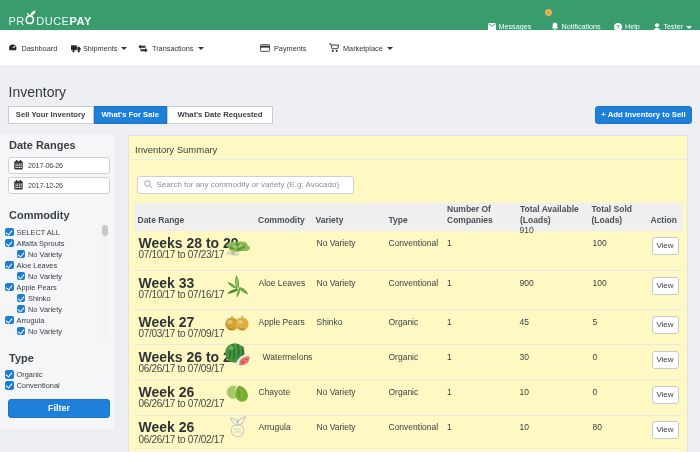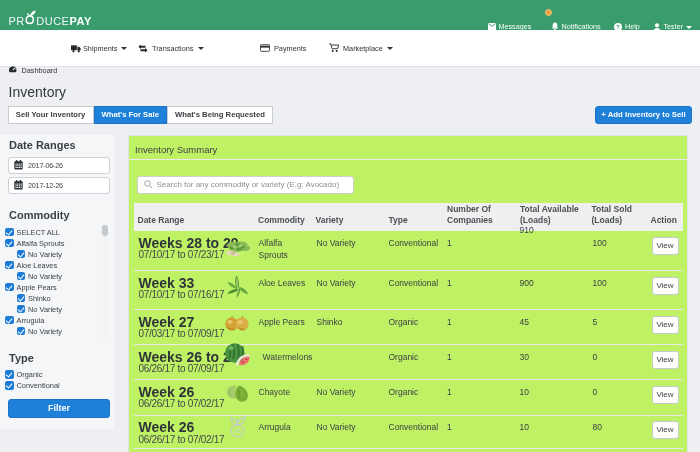--- a/index.html
+++ b/index.html
@@ -20,21 +20,21 @@
 #addbtn { position:absolute; left:595px; top:105.5px; width:97px; height:18px; background:#1e80d8; border:1px solid #1b74c8; border-radius:3px; color:#fff; font-size:7.8px; font-weight:700; text-align:center; line-height:16px; white-space:nowrap; }
 .sidehead { position:absolute; left:9px; color:#3a3f44; font-size:11px; font-weight:700; }
 .dinput { position:absolute; left:8px; width:102px; height:17px; background:#fff; border:1px solid #ced2d6; border-radius:3px; display:flex; align-items:center; color:#3a3f44; font-size:7.2px; letter-spacing:-0.2px; }
 .dinput svg { margin-left:5px; margin-right:5px; }
 .cbrow { position:absolute; display:flex; align-items:center; color:#3b4046; font-size:7.4px; height:10px; white-space:nowrap; }
 .cb { width:8.5px; height:8.5px; background:#1c7cd5; border-radius:2px; margin-right:3px; position:relative; flex:0 0 8.5px; }
 .cb:after { content:""; position:absolute; left:2.2px; top:0.8px; width:3px; height:5px; border-right:1.4px solid #fff; border-bottom:1.4px solid #fff; transform:rotate(40deg); }
 #filterbtn { position:absolute; left:8px; top:399px; width:102px; height:19px; background:#1e80d8; border:1px solid #1b74c8; border-radius:3px; color:#fff; font-size:9px; font-weight:700; text-align:center; line-height:17px; }
 #sscroll { position:absolute; left:101.5px; top:224px; width:6.5px; height:115px; background:#f3f4f6; }
 #sthumb { position:absolute; left:102px; top:224.5px; width:5.5px; height:11.5px; background:#c6c9cc; border-radius:3px; }
-#panel { position:absolute; left:128px; top:135px; width:560px; height:317px; background:#bef264; border:1px solid #e0e3e6; border-bottom:none; }
+#panel { position:absolute; left:128px; top:135px; width:560px; height:317px; background:#fef9c3; border:1px solid #e0e3e6; border-bottom:none; }
 #paneldiv { position:absolute; left:0; top:23px; width:100%; height:1px; background:#e9ebed; }
 #search { position:absolute; left:7.5px; top:39.5px; width:217px; height:18.5px; border:1px solid #ccd0d4; border-radius:3px; background:#fff; display:flex; align-items:center; }
 #search svg { margin-left:6px; margin-right:4px; }
 #search span { color:#8a9095; font-size:8px; }
 #thead { position:absolute; left:4.5px; top:67px; width:549px; height:27.5px; background:#efefef; }
 .th { position:absolute; bottom:5px; font-size:8.5px; font-weight:700; color:#4b5055; line-height:11px; white-space:nowrap; }
 .th2 { white-space:normal; }
 .rowline { position:absolute; left:4.5px; width:549px; height:1px; background:#e9e9e9; }
 .cell { position:absolute; font-size:8.5px; color:#3c4146; line-height:12.5px; }
 .dtline { font-size:10px; letter-spacing:-0.3px; color:#44494e; }
@@ -65,21 +65,21 @@
 <div class="abs" style="left:545px; top:9px; width:7px; height:7px; border-radius:50%; background:#e9a43b; border:0.5px solid #f3c67d;"></div>
 <div class="topitem" style="left:614px;"><svg width="8" height="8" viewBox="0 0 8 8" style="margin-right:3px;">
       <circle cx="4" cy="4" r="4" fill="#fff"></circle>
       <text x="4" y="6.4" font-size="6.2" font-weight="bold" fill="#389c6d" text-anchor="middle" font-family="Liberation Sans, sans-serif">?</text>
     </svg>Help</div>
 <div class="topitem" style="left:652.5px;"><svg width="8" height="8" viewBox="0 0 8 8" style="margin-right:3px;">
       <circle cx="4" cy="2.3" r="2.1" fill="#fff"></circle>
       <path d="M0.6 8 C0.6 5.9 2.1 4.9 4 4.9 C5.9 4.9 7.4 5.9 7.4 8 Z" fill="#fff"></path>
     </svg>Tester<span class="caret wcaret" style="margin-left:3px;"></span></div>
 <div id="navbg"></div>
-<div class="navitem" style="left:8px;margin-top:22px;"><svg width="9.5" height="9.5" viewBox="0 0 12 12" style="margin-right:4px;">
+<div class="navitem" style="left:8px;"><svg width="9.5" height="9.5" viewBox="0 0 12 12" style="margin-right:4px;">
       <path d="M6 2 A4.7 4.7 0 0 0 1.3 6.7 A4.7 4.7 0 0 0 1.9 9 L10.1 9 A4.7 4.7 0 0 0 10.7 6.7 A4.7 4.7 0 0 0 6 2 Z" fill="#26292c"></path>
       <path d="M9.4 3.6 L5.8 6.4" stroke="#fff" stroke-width="1.3"></path>
       <circle cx="5.6" cy="6.7" r="1" fill="#26292c"></circle>
     </svg>Dashboard</div>
 <div class="navitem" style="left:71px;"><svg width="10" height="9" viewBox="0 0 12 10" style="margin-right:2px;">
       <rect x="0" y="1.2" width="7" height="5.8" fill="#26292c"></rect>
       <path d="M7.6 3 L10 3 L11.6 5 L11.6 7 L7.6 7 Z" fill="#26292c"></path>
       <circle cx="3" cy="8.3" r="1.4" fill="#26292c"></circle>
       <circle cx="9.3" cy="8.3" r="1.4" fill="#26292c"></circle>
     </svg>Shipments<span class="caret"></span></div>
@@ -92,21 +92,21 @@
       <rect x="0.2" y="1.8" width="11.6" height="2.2" fill="#26292c"></rect>
     </svg>Payments</div>
 <div class="navitem" style="left:329px;"><svg width="10" height="10" viewBox="0 0 12 11" style="margin-right:4px;">
       <path d="M0.3 0.4 L2 0.4 L3.6 6.4 L10.2 6.4 L11.7 1.9 L2.8 1.9" fill="none" stroke="#26292c" stroke-width="1.1"></path>
       <circle cx="4.4" cy="9" r="1.2" fill="#26292c"></circle>
       <circle cx="9.2" cy="9" r="1.2" fill="#26292c"></circle>
     </svg>Marketplace<span class="caret"></span></div>
 <div id="title">Inventory</div>
 <div class="tab" style="left:7.5px; width:86px;">Sell Your Inventory</div>
 <div class="tab active" style="left:93.5px; width:73.5px;">What's For Sale</div>
-<div class="tab" style="left:167px; width:106px;">What's Being Requested</div>
+<div class="tab" style="left:167px; width:106px;">What's Date Requested</div>
 <div id="addbtn">+ Add Inventory to Sell</div>
 <div class="abs" style="left:0; top:135px; width:113.5px; height:294px; background:#f5f6f8;"></div>
 <div class="sidehead" style="top:138.5px;">Date Ranges</div>
 <div class="dinput" style="top:156.5px;"><svg width="9" height="10" viewBox="0 0 9 10">
       <rect x="0.3" y="1.3" width="8.4" height="8.2" rx="1" fill="#2c3136"></rect>
       <rect x="1.9" y="0" width="1.5" height="2.4" rx="0.5" fill="#2c3136"></rect>
       <rect x="5.6" y="0" width="1.5" height="2.4" rx="0.5" fill="#2c3136"></rect>
       <g fill="#fff">
         <rect x="1.5" y="3.6" width="1.2" height="1"></rect>
         <rect x="3.2" y="3.6" width="1.2" height="1"></rect>
@@ -196,21 +196,20 @@
         <g fill="#a9ce7d">
           <ellipse cx="10.5" cy="6.5" rx="2.2" ry="1.3"></ellipse>
           <ellipse cx="16.5" cy="5.8" rx="2" ry="1.2"></ellipse>
         </g>
         <g fill="#e3d9bd">
           <ellipse cx="6.5" cy="13" rx="4.2" ry="2.2"></ellipse>
           <ellipse cx="11.5" cy="14.2" rx="4.2" ry="1.8"></ellipse>
         </g>
         <ellipse cx="9" cy="13.3" rx="2.1" ry="1.2" fill="#c8b489"></ellipse>
       </svg></div>
-    <div class="cell" style="left:129.5px; top:100.5px; width:58px;">Alfalfa<br>Sprouts</div>
     <div class="cell" style="left:187.5px; top:100.5px; width:68px;">No Variety</div>
     <div class="cell" style="left:259.5px; top:100.5px;">Conventional</div>
     <div class="cell" style="left:318px; top:100.5px;">1</div>
     <div class="cell" style="left:390.5px; top:88px;">910</div>
     <div class="cell" style="left:463.5px; top:100.5px;">100</div>
     <div class="viewbtn" style="left:522.5px; top:100.5px;">View</div>
     <div class="rowline" style="top:134px;"></div>
     <div class="cell wk" style="left:9.5px; top:140.5px;">Week 33</div>
     <div class="cell dtline" style="left:9.5px; top:153px;">07/10/17 to 07/16/17</div>
     <div class="abs" style="left:96.5px; top:137.5px;"><svg width="23" height="24" viewBox="0 0 23 24">

